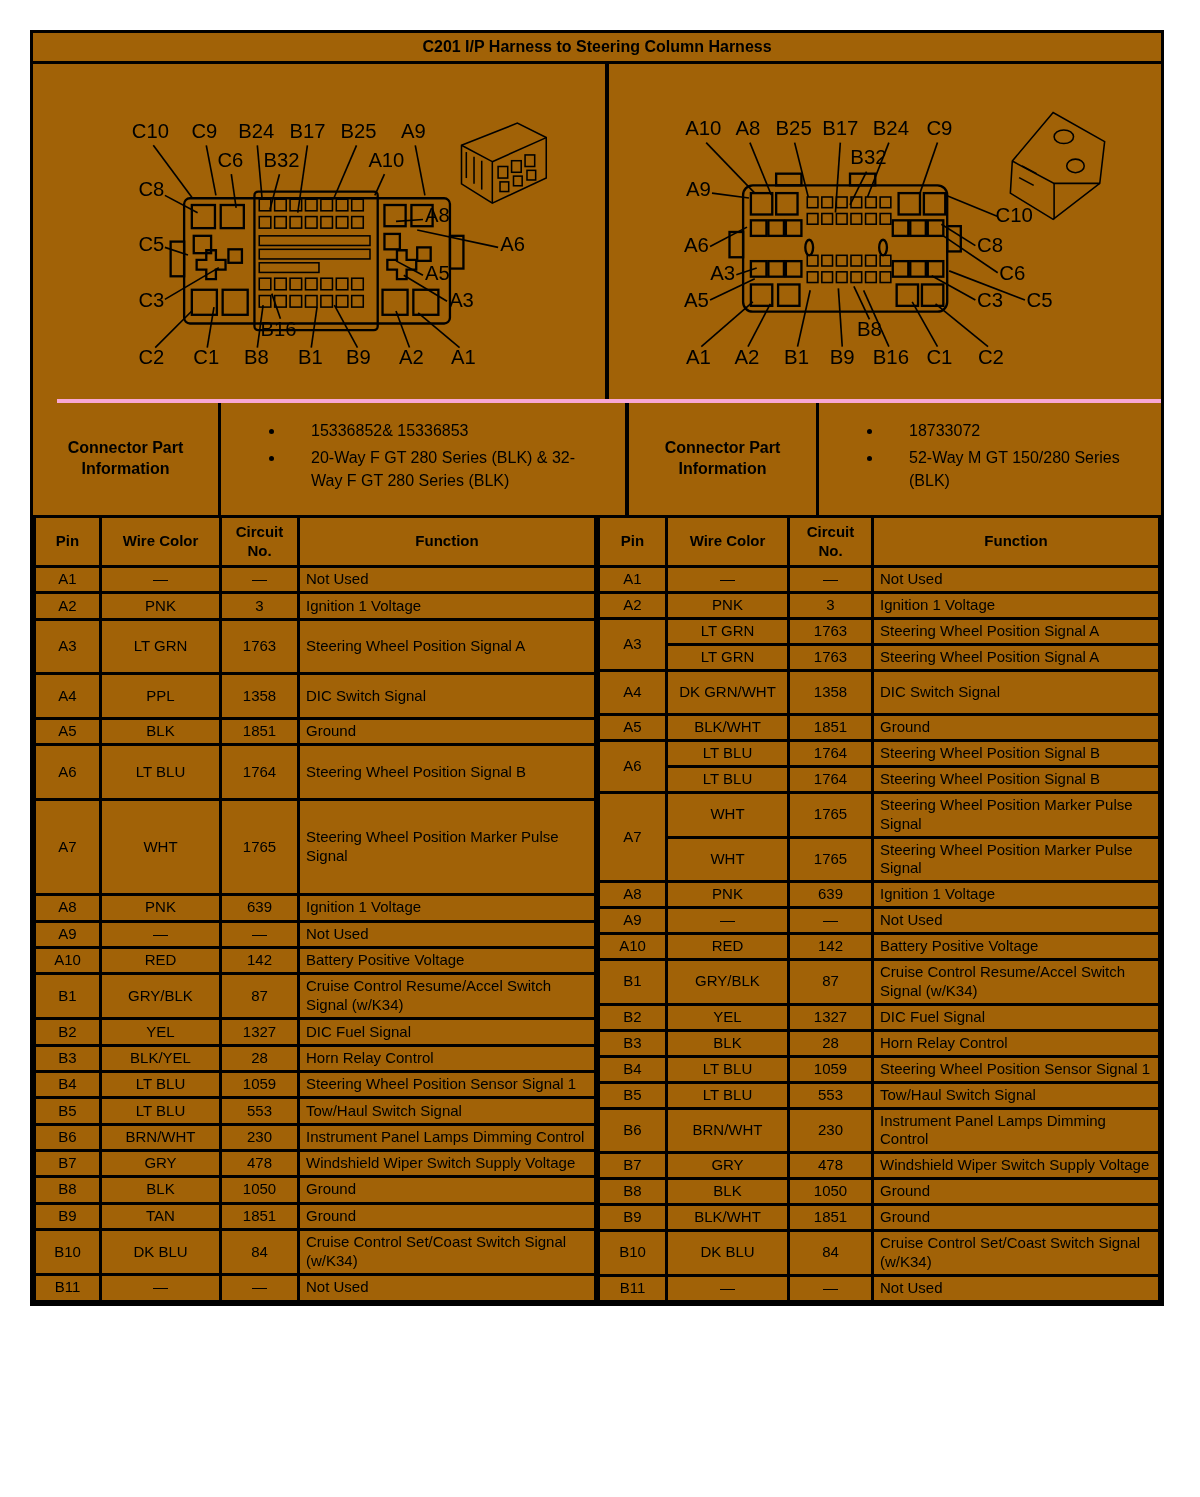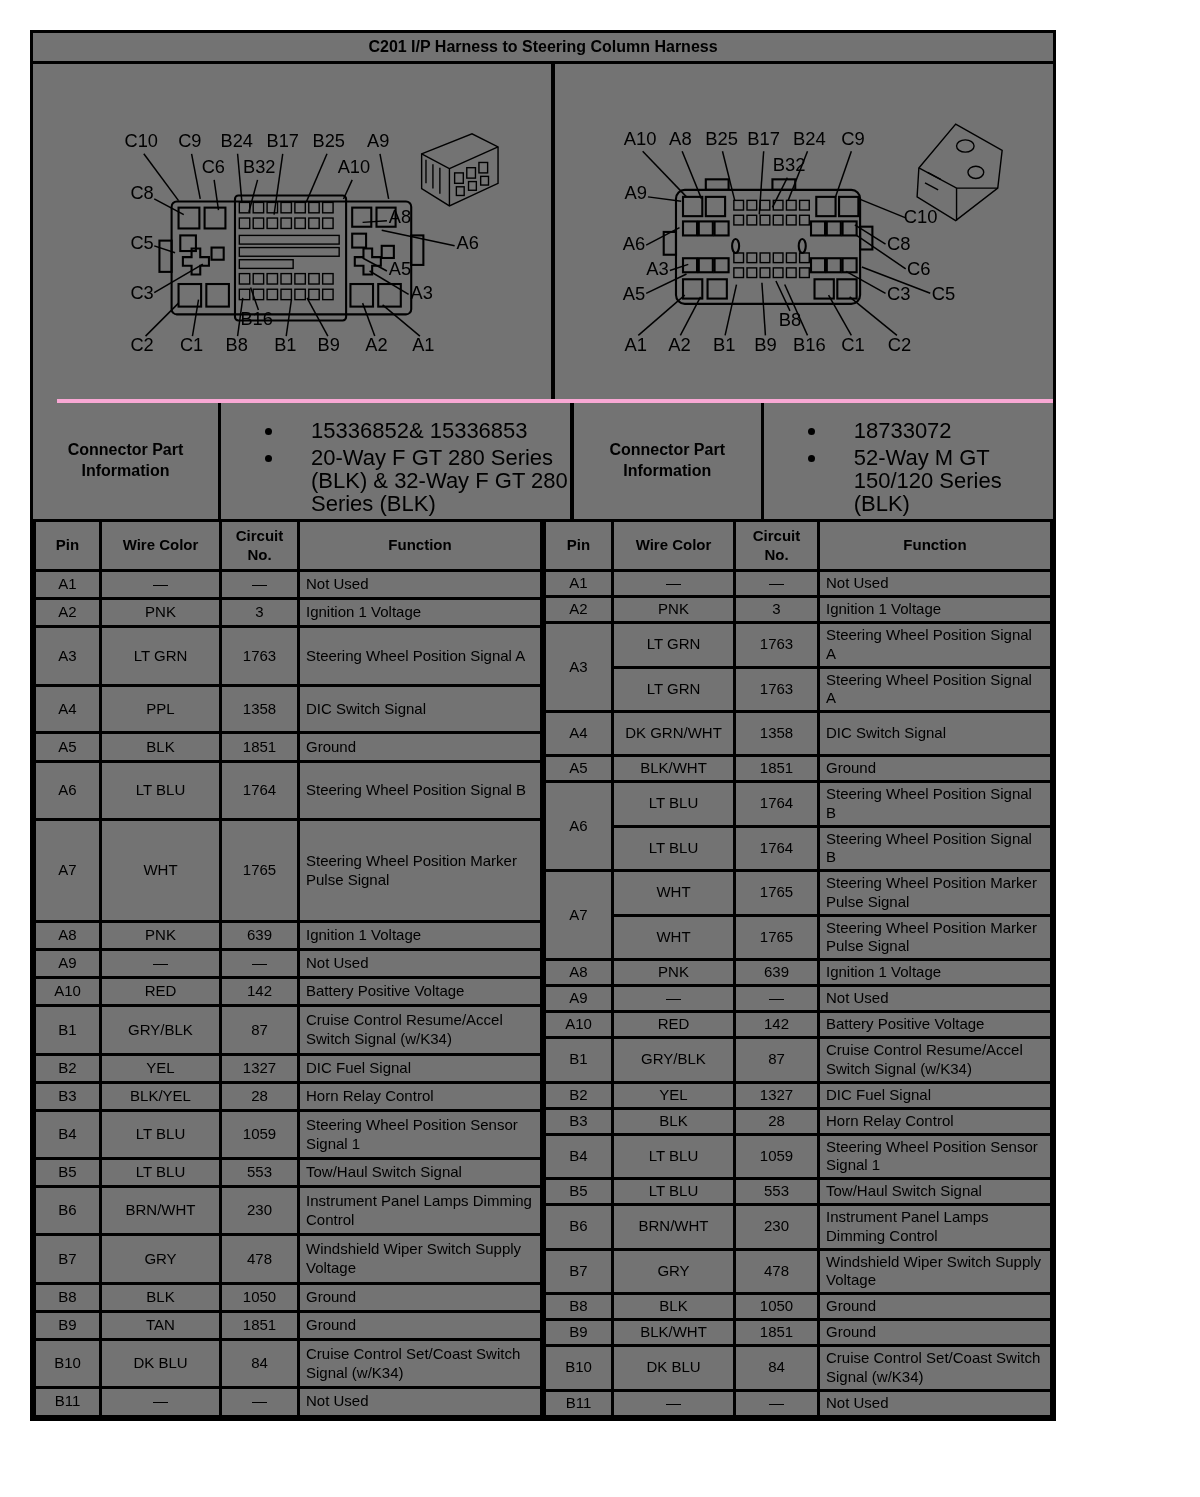--- a/index.html
+++ b/index.html
@@ -1,39 +1,39 @@
 <!DOCTYPE html>
 <html><head>
 <meta charset="utf-8">
 <style>
   html,body { margin:0; padding:0; background:#fff; }
   body { width:1200px; height:1497px; position:relative; color:#000;
          font-family:"Liberation Sans", sans-serif; }
-  .sheet { position:absolute; left:30px; top:30px; width:1026px;
-           border:3px solid #000; background:#737373; box-sizing:border-box; }
+  .sheet { position:absolute; left:30px; top:30px; width:1134px;
+           border:3px solid #000; background:#a16207; box-sizing:border-box; }
 
   .title-row { border-bottom:3px solid #000; height:28px; line-height:28px;
                text-align:center; font-weight:bold; font-size:16px; }
 
   .diagram-row { display:flex; height:335px; border-bottom:4px solid #f9a8d4;margin-left:24px; }
   .diagram-cell { flex:1 1 50%; box-sizing:border-box; overflow:hidden; }
   .diagram-cell.left { border-right:4px solid #000; }
   .diagram-cell svg { display:block; width:100%; height:100%; }
   .face { stroke:#000; fill:none; stroke-width:2.4px; }
   .face-thin { stroke:#000; fill:none; stroke-width:1.6px; }
 
   .info-row { display:flex; min-height:112px; }
   .info-cell { box-sizing:border-box; }
   .info-label { flex:0 0 188px; border-right:3px solid #000; display:flex;
                 align-items:center; justify-content:center; text-align:center;
                 font-weight:bold; font-size:16px; padding:0 26px; line-height:1.3; }
   .info-label.r { flex:0 0 190px; }
   .info-bullets { flex:1 1 auto; padding:16px 0 0 0; }
   .info-bullets.bullets-left { border-right:4px solid #000; }
-  .info-bullets ul { margin:0 0 0 64px; padding:0; font-size:22px; line-height:23px; }
+  .info-bullets ul { margin:0 0 0 64px; padding:0; font-size:16px; line-height:23px; }
   .info-bullets li { padding-left:26px; margin-bottom:4px; }
   .bullets-left ul { max-width:300px; }
   .bullets-right ul { max-width:238px; }
 
   .tables-row { display:flex;justify-content:flex-end; }
   .tables-row table { border-collapse:collapse; table-layout:fixed;
                       flex:1 1 50%; width:50%; }
   th, td { border:3px solid #000; font-size:15px; padding:2px 6px;
            line-height:1.25; vertical-align:middle; box-sizing:border-box; }
   th { font-weight:bold; text-align:center; height:50px; }
@@ -295,21 +295,21 @@
     <div class="info-cell info-bullets bullets-left">
       <ul>
           <li>15336852&amp; 15336853</li>
           <li>20-Way F GT 280 Series (BLK) &amp; 32-Way F GT 280 Series (BLK)</li>
         </ul>
     </div>
     <div class="info-cell info-label r">Connector Part Information</div>
     <div class="info-cell info-bullets bullets-right">
       <ul>
           <li>18733072</li>
-          <li>52-Way M GT 150/120 Series (BLK)</li>
+          <li>52-Way M GT 150/280 Series (BLK)</li>
         </ul>
     </div>
   </div>
 
   <div class="tables-row">
     <table>
       <colgroup>
           <col style="width:66px">
           <col style="width:120px">
           <col style="width:78px">

